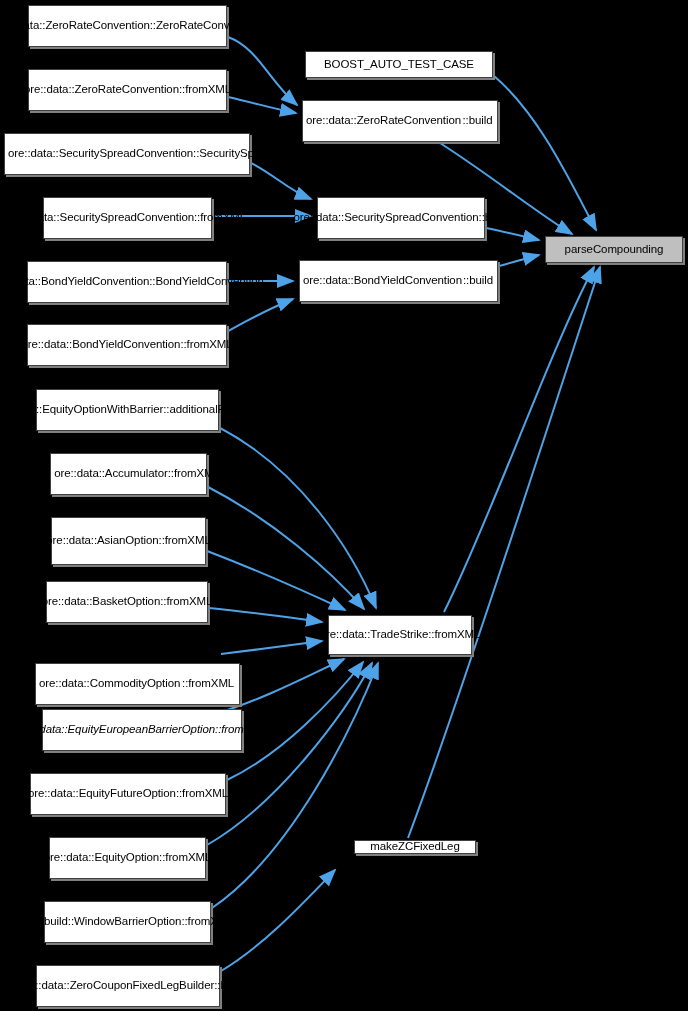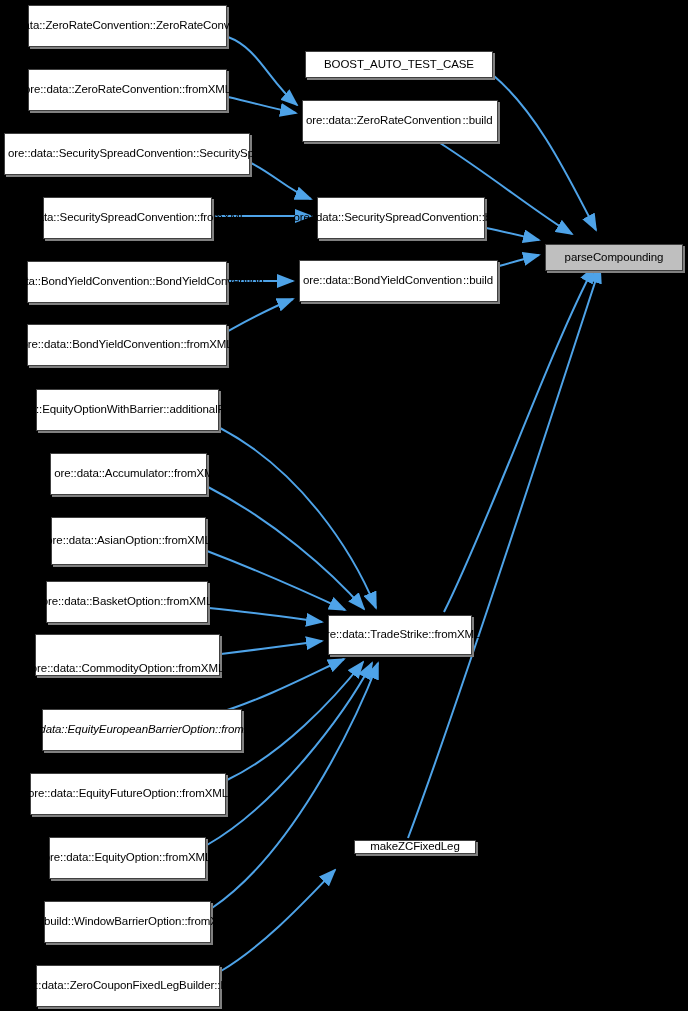--- a/index.html
+++ b/index.html
@@ -34,21 +34,20 @@
     text-align: center;
     color: #000000;
     font-size: 11.5px;
     line-height: 13.5px;
     letter-spacing: -0.1px;
     padding: 0 3px;
     z-index: 5;
   }
   .node.highlight {
     background: #bfbfbf;
-    margin-top: 8px;
   }
   .node.leftalign {
     justify-content: flex-start;
     text-align: left;
   }
   .node span {
     display: block;
     width: 100%;
   }
 </style>
@@ -123,21 +122,21 @@
         <span>::fromXML</span>
       </div>
       <div class="node" style="left: 51px; top: 517px; width: 155px; height: 48px;">
         <span>ore::data::AsianOption</span>
         <span>::fromXML</span>
       </div>
       <div class="node" style="left: 46px; top: 581px; width: 162px; height: 42px;">
         <span>ore::data::BasketOption</span>
         <span>::fromXML</span>
       </div>
-      <div class="node" style="left: 35px; top: 634px; width: 185px; height: 42px; align-items: flex-end;">
+      <div class="node" style="left: 35px; top: 663px; width: 205px; height: 42px;">
         <span>ore::data::CommodityOption</span>
         <span>::fromXML</span>
       </div>
       <div class="node" style="left: 42px; top: 709px; width: 200px; height: 42px; font-style: italic;">
         <span>ore::data::EquityEuropean</span>
         <span>BarrierOption::fromXML</span>
       </div>
       <div class="node" style="left: 30px; top: 773px; width: 196px; height: 42px;">
         <span>ore::data::EquityFutureOption</span>
         <span>::fromXML</span>

